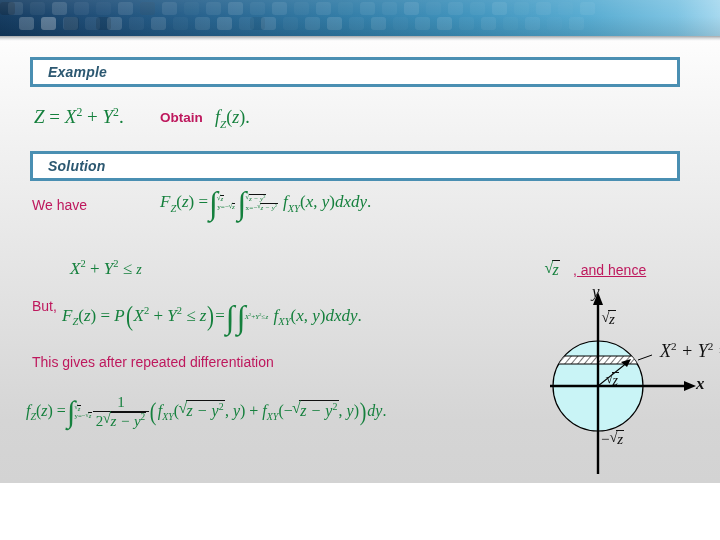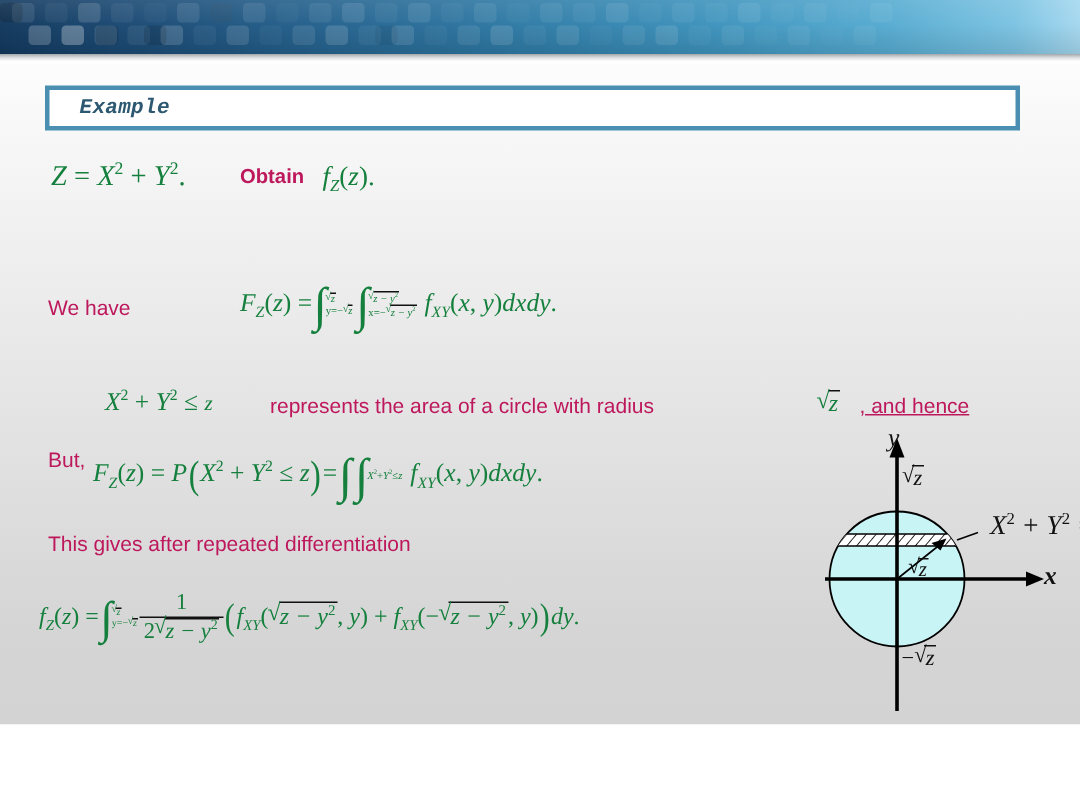--- a/index.html
+++ b/index.html
@@ -82,23 +82,22 @@
     background: #ffffff;
     border: 3px solid #4a8fb2;
     display: flex;
     align-items: center;
   }
   .head-box .head-text {
     font-weight: bold;
     font-style: italic;
     font-size: 14px;
     color: #2c5871;
-    padding-left: 20px;
+    padding-left: 15px;
     letter-spacing: 0.2px;
-    font-family: Liberation Mono, monospace;
   }
   #box-example { left: 30px; top: 57px; width: 650px; height: 30px; }
   #box-solution { left: 30px; top: 151px; width: 650px; height: 30px; }
 
   
   .plain {
     position: absolute;
     font-size: 13.5px;
     color: #be185d;
     white-space: nowrap;
@@ -281,38 +280,40 @@
     <span class="up">=</span>
     <span>X</span><sup class="e">2</sup>
     <span class="up">+</span>
     <span>Y</span><sup class="e">2</sup><span class="up">.</span>
   </div>
   <div class="plain" style="left:160px; top:110px; font-weight:600;">Obtain</div>
   <div class="math" style="left:215px; top:107px; font-size:18px;">
     <span>f</span><sub class="e">Z</sub><span class="up">(</span><span>z</span><span class="up">)</span><span class="up">.</span>
   </div>
 
+  <div class="head-box" id="box-solution">
+    <span class="head-text">Solution</span>
+  </div>
 
   <div class="plain" style="left:32px; top:197px; font-size:14px;text-align:right;">We have</div>
 
   <div class="math" style="left:160px; top:192px; font-size:17px;">
     <span>F</span><sub class="e">Z</sub><span class="up">(</span><span>z</span><span class="up">)</span>
     <span class="up">=</span><span class="intg">∫</span><span class="lim"><span class="top"><span class="rad"><span class="rc">z</span></span></span><span class="bot"><span class="up">y=</span><span class="up">−</span><span class="rad"><span class="rc">z</span></span></span></span><span class="intg">∫</span><span class="lim"><span class="top"><span class="rad"><span class="rc"><span>z − y</span><sup class="e">2</sup></span></span></span><span class="bot"><span class="up">x=</span><span class="up">−</span><span class="rad"><span class="rc"><span>z − y</span><sup class="e">2</sup></span></span></span></span>
     <span>f</span><sub class="e">XY</sub><span class="up">(</span><span>x</span><span class="up">,</span> <span>y</span><span class="up">)</span><span>dxdy</span><span class="up">.</span>
   </div>
 
   <div class="plain" style="left:32px; top:262px; font-size:14px;margin-top:36px;">But,</div>
   <div class="math" style="left:70px; top:258px; font-size:17px;">
     <span>X</span><sup class="e">2</sup>
     <span class="up">+</span>
     <span>Y</span><sup class="e">2</sup>
     <span class="up">≤</span>
     <span style="font-size:0.82em">z</span>
   </div>
-  <div class="plain" style="left:180px; top:262px; font-size:14px;">represents the area of a circle with radius</div>
   <div class="math" style="left:545px; top:260px; font-size:16px;">
     <span class="rad"><span class="rc">z</span></span>
   </div>
   <div class="plain" style="left:573px; top:262px; font-size:14px;text-decoration:underline;">, and hence</div>
 
   <div class="math" style="left:62px; top:302px; font-size:17px;">
     <span>F</span><sub class="e">Z</sub><span class="up">(</span><span>z</span><span class="up">)</span>
     <span class="up">=</span>
     <span>P</span><span class="bigparen">(</span><span>X</span><sup class="e">2</sup>
     <span class="up">+</span>

